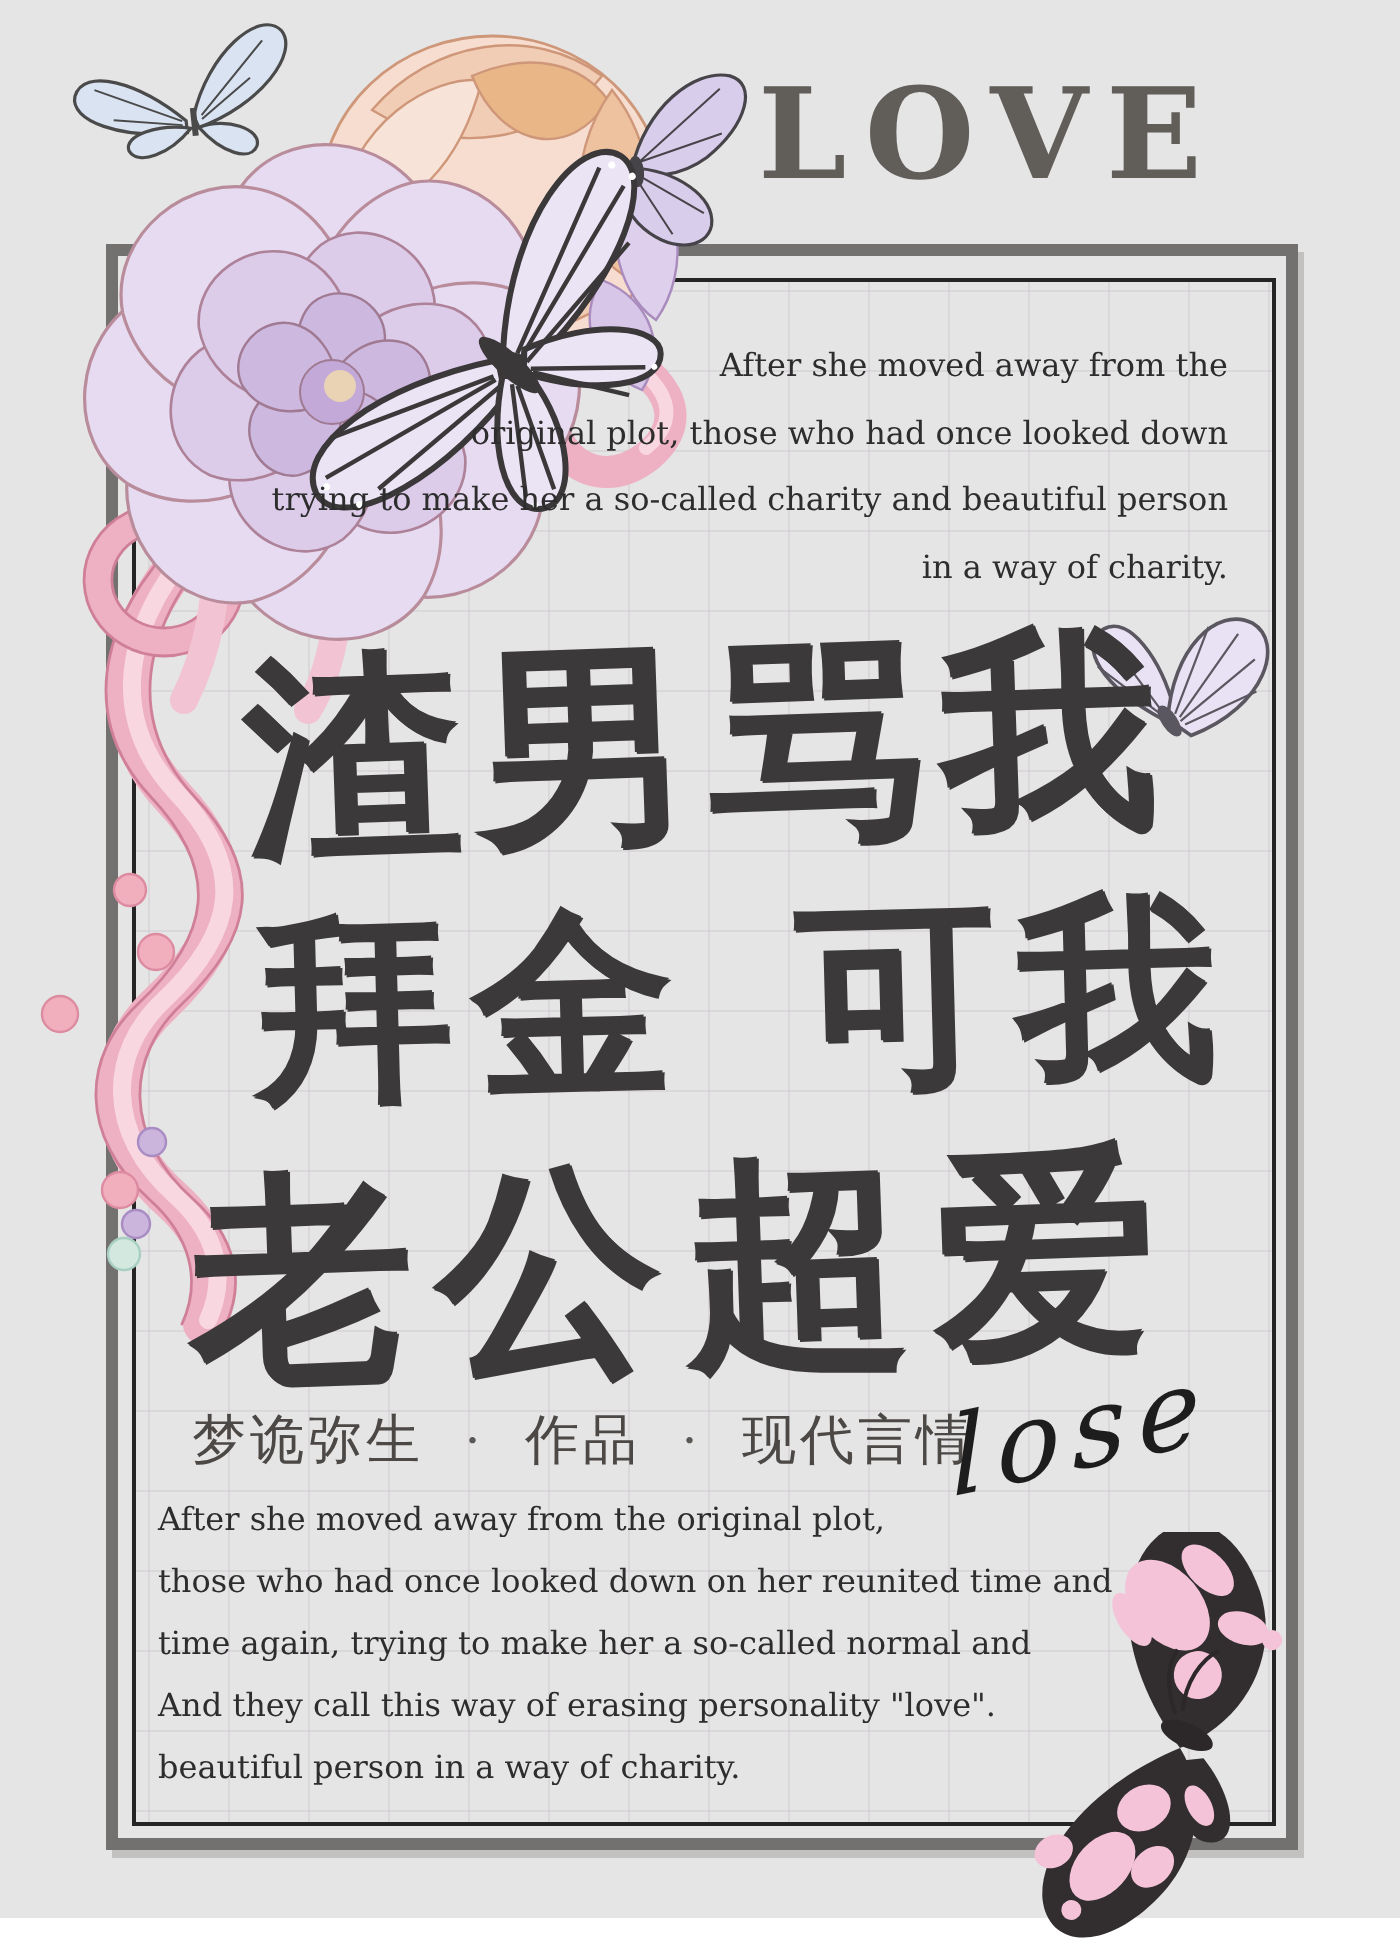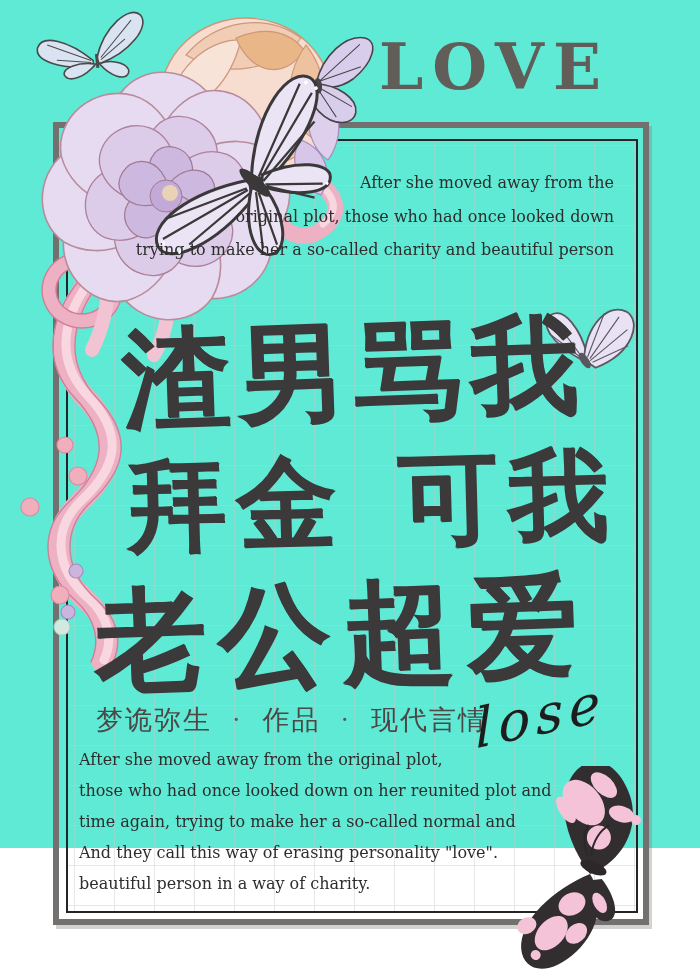--- a/index.html
+++ b/index.html
@@ -1,18 +1,18 @@
 <!DOCTYPE html>
 <html><head>
 <meta charset="utf-8">
 <style>
   html,body{margin:0;padding:0;}
   body{width:700px;height:980px;background:#ffffff;overflow:hidden;
        font-family:"Liberation Sans",sans-serif;}
-  .canvas{position:relative;width:700px;height:848px;background:#5eead4;}
+  .canvas{position:relative;width:700px;height:959px;background:#e5e5e5;}
 
   
   .inner-frame{position:absolute;left:66px;top:139px;width:572px;height:774px;
     box-sizing:border-box;border:2px solid #242424;z-index:1;
     background-image:
       linear-gradient(to right, rgba(204,196,206,0.42) 1px, transparent 1px),
       linear-gradient(to bottom, rgba(204,196,206,0.42) 1px, transparent 1px);
     background-size:40px 40px;background-position:6px 4px;}
   .outer-frame{position:absolute;left:53px;top:122px;width:596px;height:803px;
     box-sizing:border-box;border:6px solid #737170;z-index:1;
@@ -58,39 +58,40 @@
 
   <div class="inner-frame"></div>
   <div class="outer-frame"></div>
 
   <div class="love">LOVE</div>
 
   <div class="para para-top">
     <div class="tline">After she moved away from the</div>
     <div class="tline">original plot, those who had once looked down</div>
     <div class="tline">trying to make her a so-called charity and beautiful person</div>
+    <div class="tline">in a way of charity.</div>
   </div>
 
   <div class="title-line t1">渣男骂我</div>
   <div class="title-line t2">拜金 可我</div>
   <div class="title-line t3">老公超爱</div>
 
   <div class="byline">
     <span>梦诡弥生</span>
     <span class="sep">·</span>
     <span>作品</span>
     <span class="sep">·</span>
     <span>现代言情</span>
   </div>
 
   <div class="signature">lose</div>
 
   <div class="para para-bottom">
     <div class="tline">After she moved away from the original plot,</div>
-    <div class="tline">those who had once looked down on her reunited plot and</div>
+    <div class="tline">those who had once looked down on her reunited time and</div>
     <div class="tline">time again, trying to make her a so-called normal and</div>
     <div class="tline">And they call this way of erasing personality "love".</div>
     <div class="tline">beautiful person in a way of charity.</div>
   </div>
 
   <svg class="illus bouquet" width="380" height="690" viewBox="0 0 380 690">
 
     <g stroke-linecap="round" fill="none">
       <path d="M118,258 C70,300 52,355 92,398 C128,436 122,468 86,502 C58,528 56,568 92,600 C112,618 118,640 108,662" stroke="#eeb0c3" stroke-width="21"></path>
       <path d="M120,256 C72,298 54,353 94,396 C130,434 124,466 88,500 C60,526 58,566 94,598 C114,616 120,638 110,660" stroke="#f8d7e1" stroke-width="9"></path>

